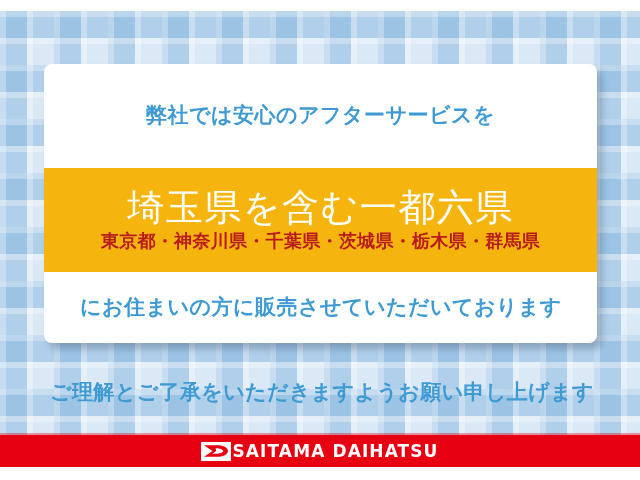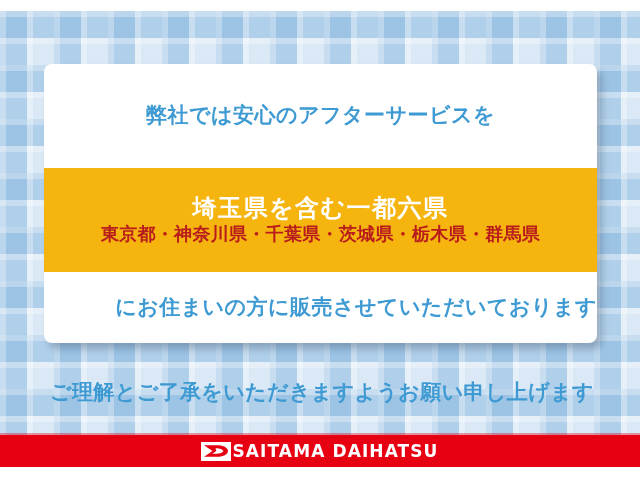--- a/index.html
+++ b/index.html
@@ -102,40 +102,41 @@
     flex: 0 0 104px;
     background: #f5b50e;
     display: flex;
     flex-direction: column;
     align-items: center;
     justify-content: center;
     gap: 2px;
   }
   .band-main {
     color: #ffffff;
-    font-size: 24px;
-    font-weight: 700;
+    font-size: 37px;
+    font-weight: 400;
     letter-spacing: 1.5px;
     line-height: 1.1;
     white-space: nowrap;
   }
   .band-sub {
     color: #b91c1c;
     font-size: 18px;
     font-weight: 700;
     letter-spacing: 0.3px;
     line-height: 1.15;
     white-space: nowrap;
   }
 
   .card-bottom {
     flex: 1 1 auto;
     display: flex;
     align-items: center;
-    justify-content: flex-end;
+    justify-content: flex-start;
+    margin-left: 36px;
   }
 
   
   .caption {
     position: absolute;
     left: 2px;
     top: 378px;
     width: 640px;
     text-align: center;
     color: #3e9ad2;

